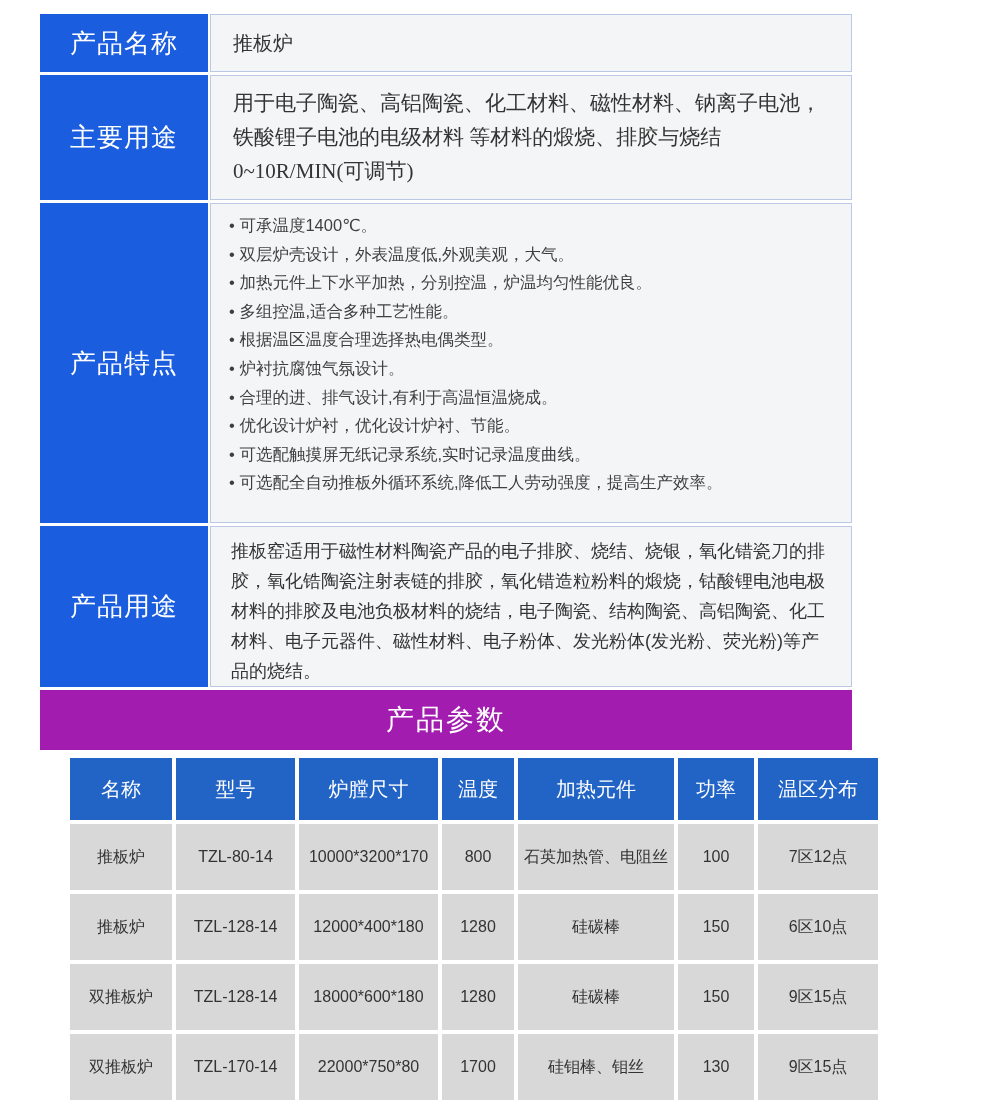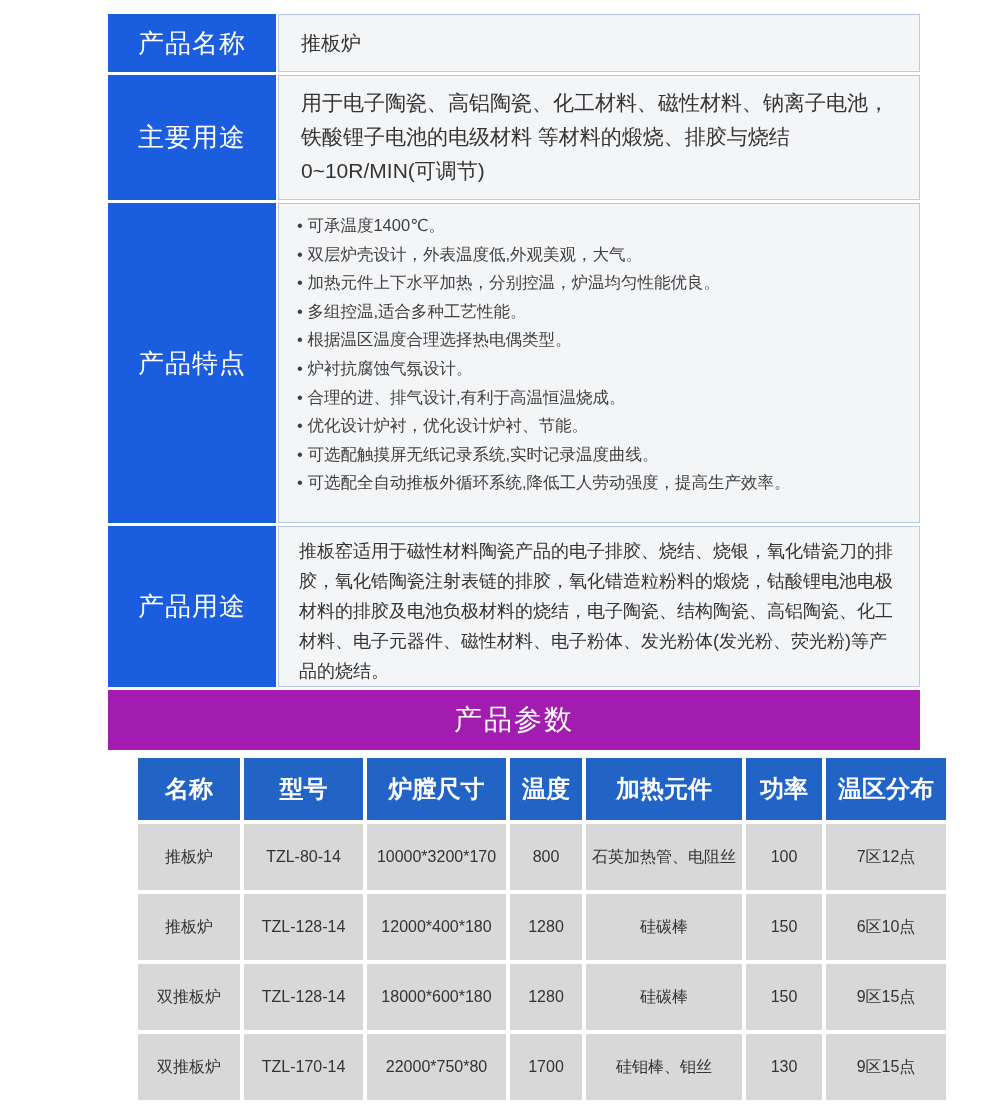--- a/index.html
+++ b/index.html
@@ -1,21 +1,21 @@
 <!DOCTYPE html>
 <html><head>
 <meta charset="utf-8">
 <style>
   html,body{margin:0;padding:0;}
   body{
     width:1000px;height:1110px;background:#ffffff;overflow:hidden;
     font-family:"Liberation Sans","DejaVu Sans",sans-serif;
     color:#3b3b3b;
   }
-  .sheet{position:relative;width:812px;margin-left:108px;padding-top:14px;}
+  .sheet{position:relative;width:812px;margin-left:40px;padding-top:14px;}
 
   
   .info-row{display:flex;margin-bottom:3px;}
   .info-label{
     width:168px;flex:0 0 168px;background:#1a5ddf;color:#ffffff;
     display:flex;align-items:center;justify-content:center;
     font-size:26px;letter-spacing:1px;
   }
   .info-content{
     flex:1;margin-left:2px;background:#f4f5f7;border:1px solid #bcc9e6;
@@ -24,21 +24,21 @@
   .row-name{height:58px;}
   .row-usage{height:125px;}
   .row-features{height:320px;}
   .row-purpose{height:161px;}
 
   .name-content{
     display:flex;align-items:center;padding-left:22px;
     font-size:20px;color:#343434;
   }
   .usage-content{
-    padding:10px 24px 0 22px;font-size:21px;line-height:34px;color:#343434;
+    padding:10px 24px 0 22px;font-size:21px;line-height:34px;color:#343434;font-family:Liberation Serif, serif;
   }
   .purpose-content{
     padding:9px 22px 0 20px;font-size:18px;line-height:30px;color:#343434;
   }
   .features-content{padding:7px 18px 0 18px;}
   .features-list{margin:0;padding:0;list-style:none;}
   .features-list li{
     font-size:16.5px;line-height:28.6px;color:#3f3f3f;
   }
   .features-list li::before{content:"• ";}
@@ -53,21 +53,21 @@
   
   .param-table{
     margin:8px 0 0 30px;width:808px;box-sizing:border-box;
     display:grid;
     grid-template-columns:102px 119px 139px 72px 156px 76px 120px;
     gap:4px;background:#ffffff;
   }
   .param-table .th{
     background:#2264c6;color:#ffffff;height:62px;
     display:flex;align-items:center;justify-content:center;
-    font-size:24px;font-weight:700;
+    font-size:20px;font-weight:400;
   }
   .param-table .td{
     background:#d8d8d8;color:#333333;height:66px;
     display:flex;align-items:center;justify-content:center;
     font-size:16px;font-weight:500;text-align:center;
   }
 </style>
 </head>
 <body>
 

